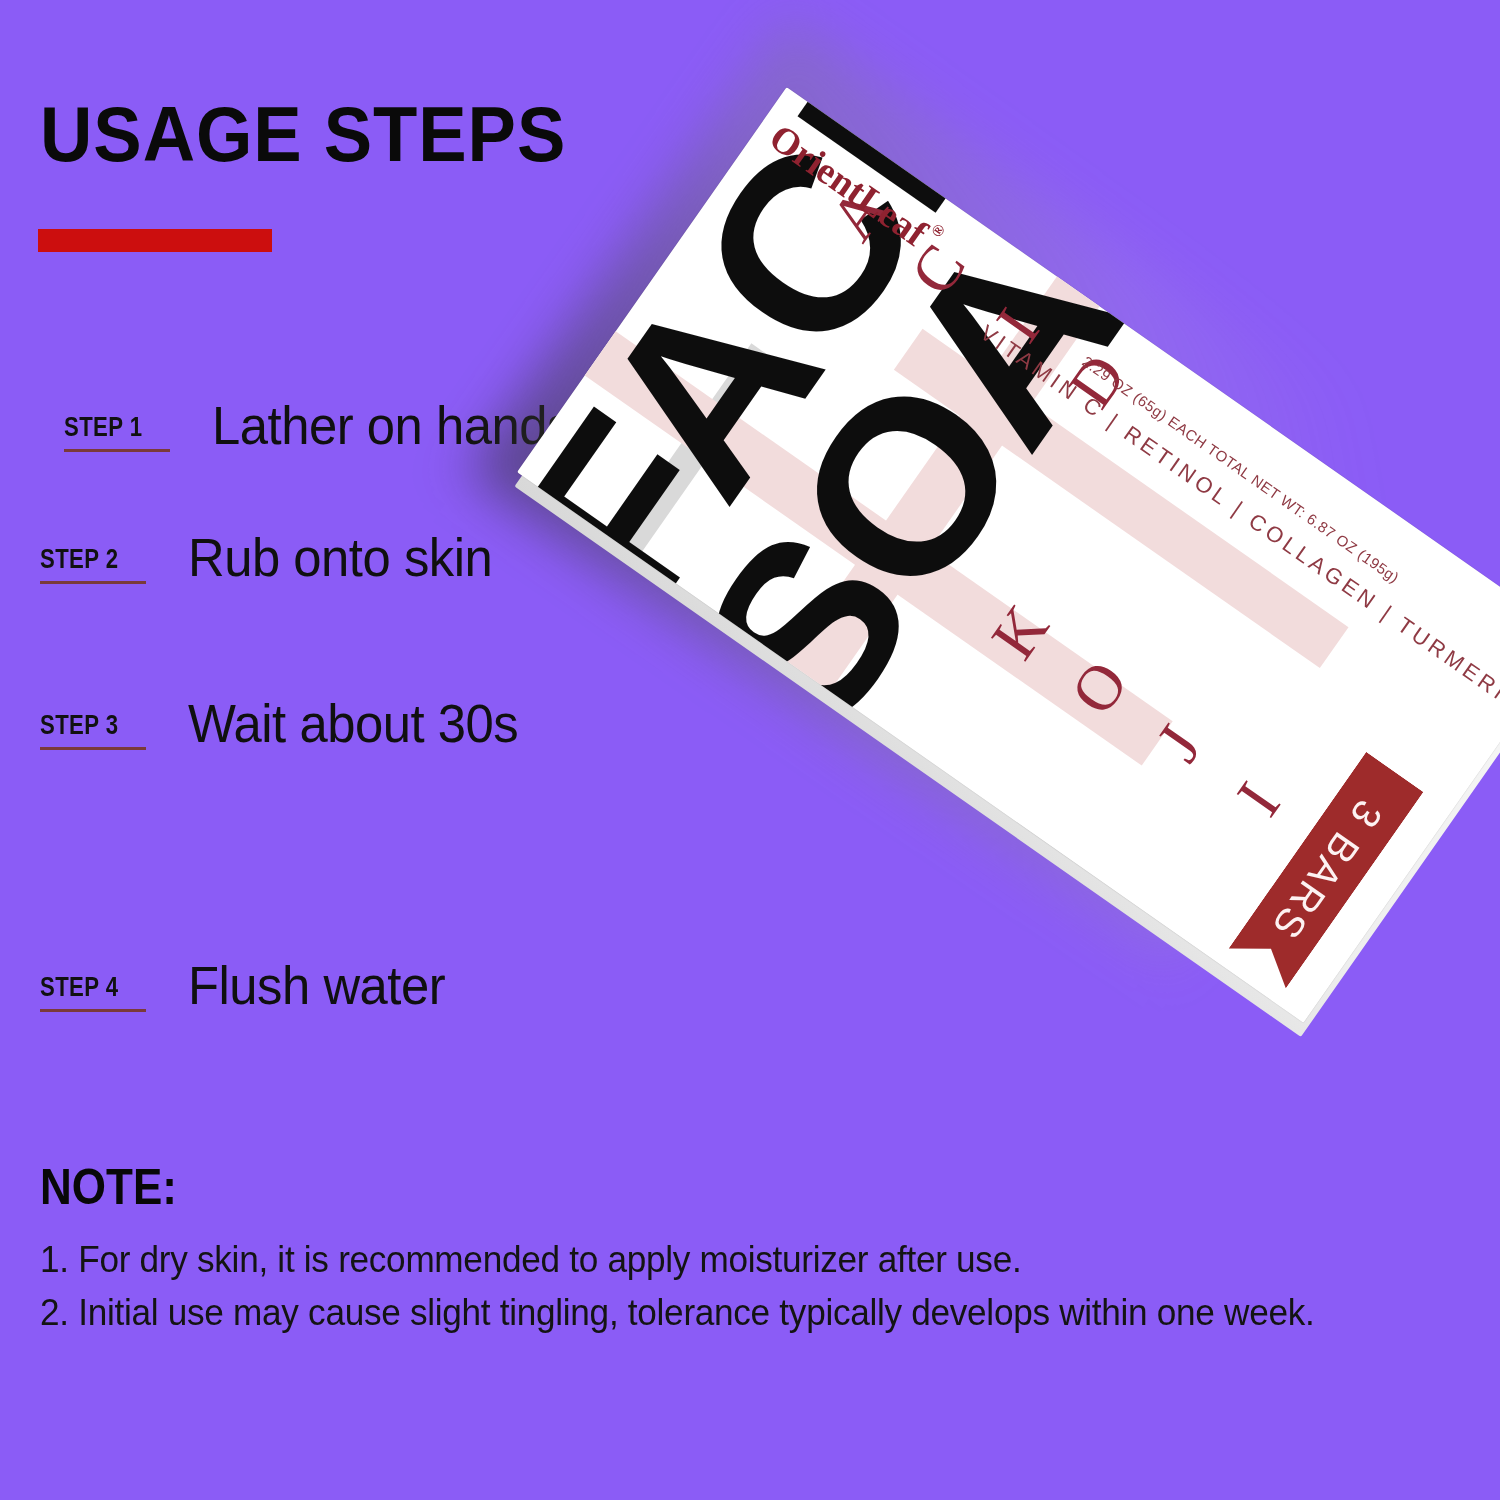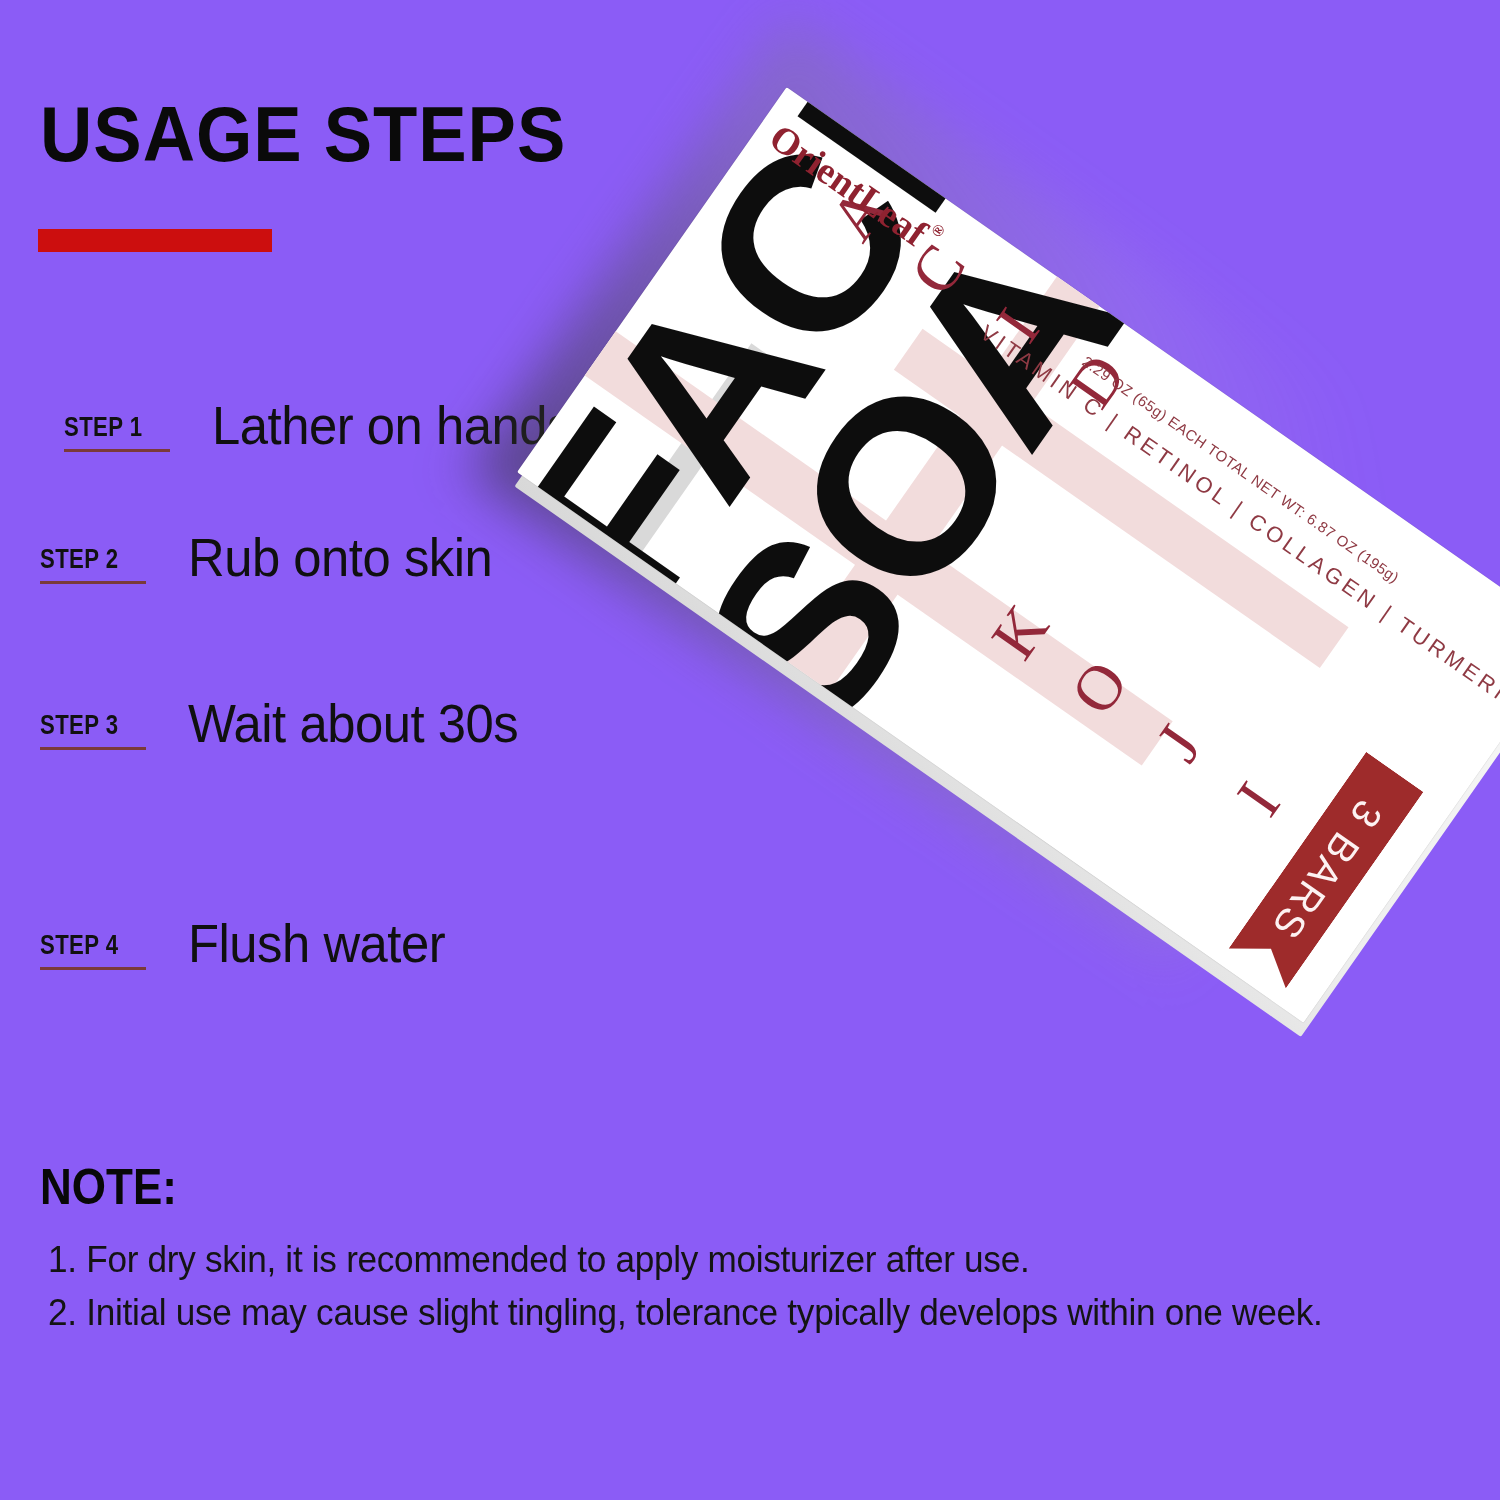--- a/index.html
+++ b/index.html
@@ -67,21 +67,21 @@
     position:absolute;left:40px;top:1158px;
     font-family:"Liberation Sans", sans-serif;
     font-weight:bold;
     font-size:50px;
     letter-spacing:0px;
     color:#080808;
     transform:scaleX(0.88);
     transform-origin:left top;
   }
   .note-list{
-    position:absolute;left:48px;top:1233px;width:1400px;
+    position:absolute;left:40px;top:1233px;width:1400px;
   }
   .note-item{
     font-family:"Liberation Sans", sans-serif;
     font-weight:300;
     font-size:37px;
     line-height:53px;
     color:#141414;
     letter-spacing:-0.3px;
     transform:scaleX(0.95);
     transform-origin:left top;
@@ -254,21 +254,21 @@
       <div class="step-tag-rule"></div>
       <div class="step-text">Rub onto skin</div>
     </div>
 
     <div class="step-row" style="top:696px;">
       <div class="step-tag">STEP 3</div>
       <div class="step-tag-rule"></div>
       <div class="step-text">Wait about 30s</div>
     </div>
 
-    <div class="step-row" style="top:916px;">
+    <div class="step-row" style="top:958px;">
       <div class="step-tag">STEP 4</div>
       <div class="step-tag-rule"></div>
       <div class="step-text">Flush water</div>
     </div>
 
   </div>
 
   <div class="note-heading">NOTE:</div>
   <div class="note-list">
     <div class="note-item">1. For dry skin, it is recommended to apply moisturizer after use.</div>

